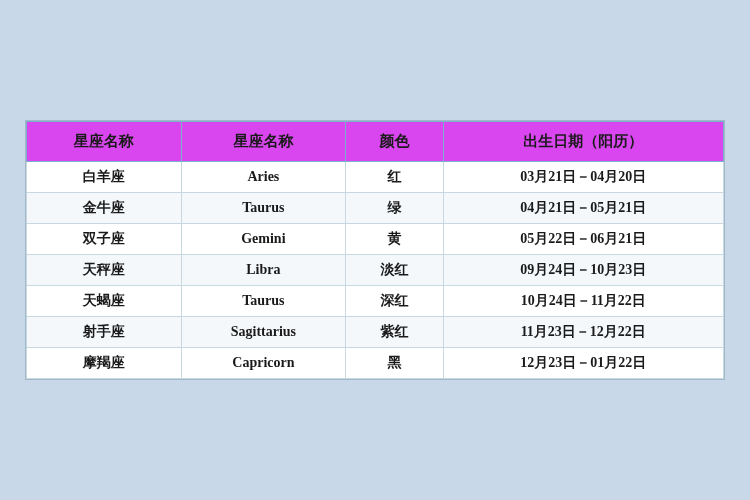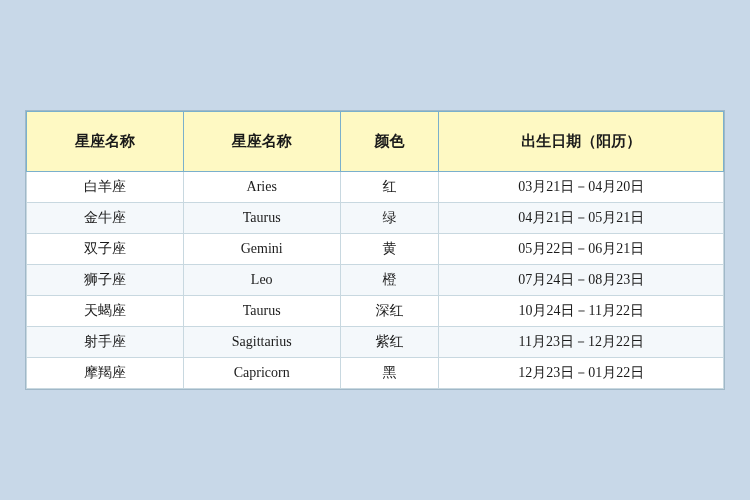--- a/index.html
+++ b/index.html
@@ -24,31 +24,32 @@
       border: 1px solid #a0b8c8;
       width: 700px;
     }
 
     table {
       width: 100%;
       border-collapse: collapse;
     }
 
     thead tr th {
-      background-color: #fef9c3;
+      background-color: #d946ef;
       color: #1a1a1a;
-      padding: 20px 10px;
+      padding: 10px 10px;
       text-align: center;
       border: 1px solid #7ab0cc;
       font-weight: bold;
       font-size: 15px;
     }
 
     tbody tr {
       border-bottom: 1px solid #c0d0dc;
+      font-weight: bold;
     }
 
     tbody tr td {
       padding: 6px 10px;
       text-align: center;
       border: 1px solid #c8d8e0;
       color: #1a1a1a;
       font-size: 14px;
       background-color: #ffffff;
     }
@@ -83,24 +84,24 @@
           <td>绿</td>
           <td>04月21日－05月21日</td>
         </tr>
         <tr>
           <td>双子座</td>
           <td>Gemini</td>
           <td>黄</td>
           <td>05月22日－06月21日</td>
         </tr>
         <tr>
-          <td>狮子座</td>
-          <td>Leo</td>
-          <td>橙</td>
-          <td>07月24日－08月23日</td>
+          <td>天秤座</td>
+          <td>Libra</td>
+          <td>淡红</td>
+          <td>09月24日－10月23日</td>
         </tr>
         <tr>
           <td>天蝎座</td>
           <td>Taurus</td>
           <td>深红</td>
           <td>10月24日－11月22日</td>
         </tr>
         <tr>
           <td>射手座</td>
           <td>Sagittarius</td>

